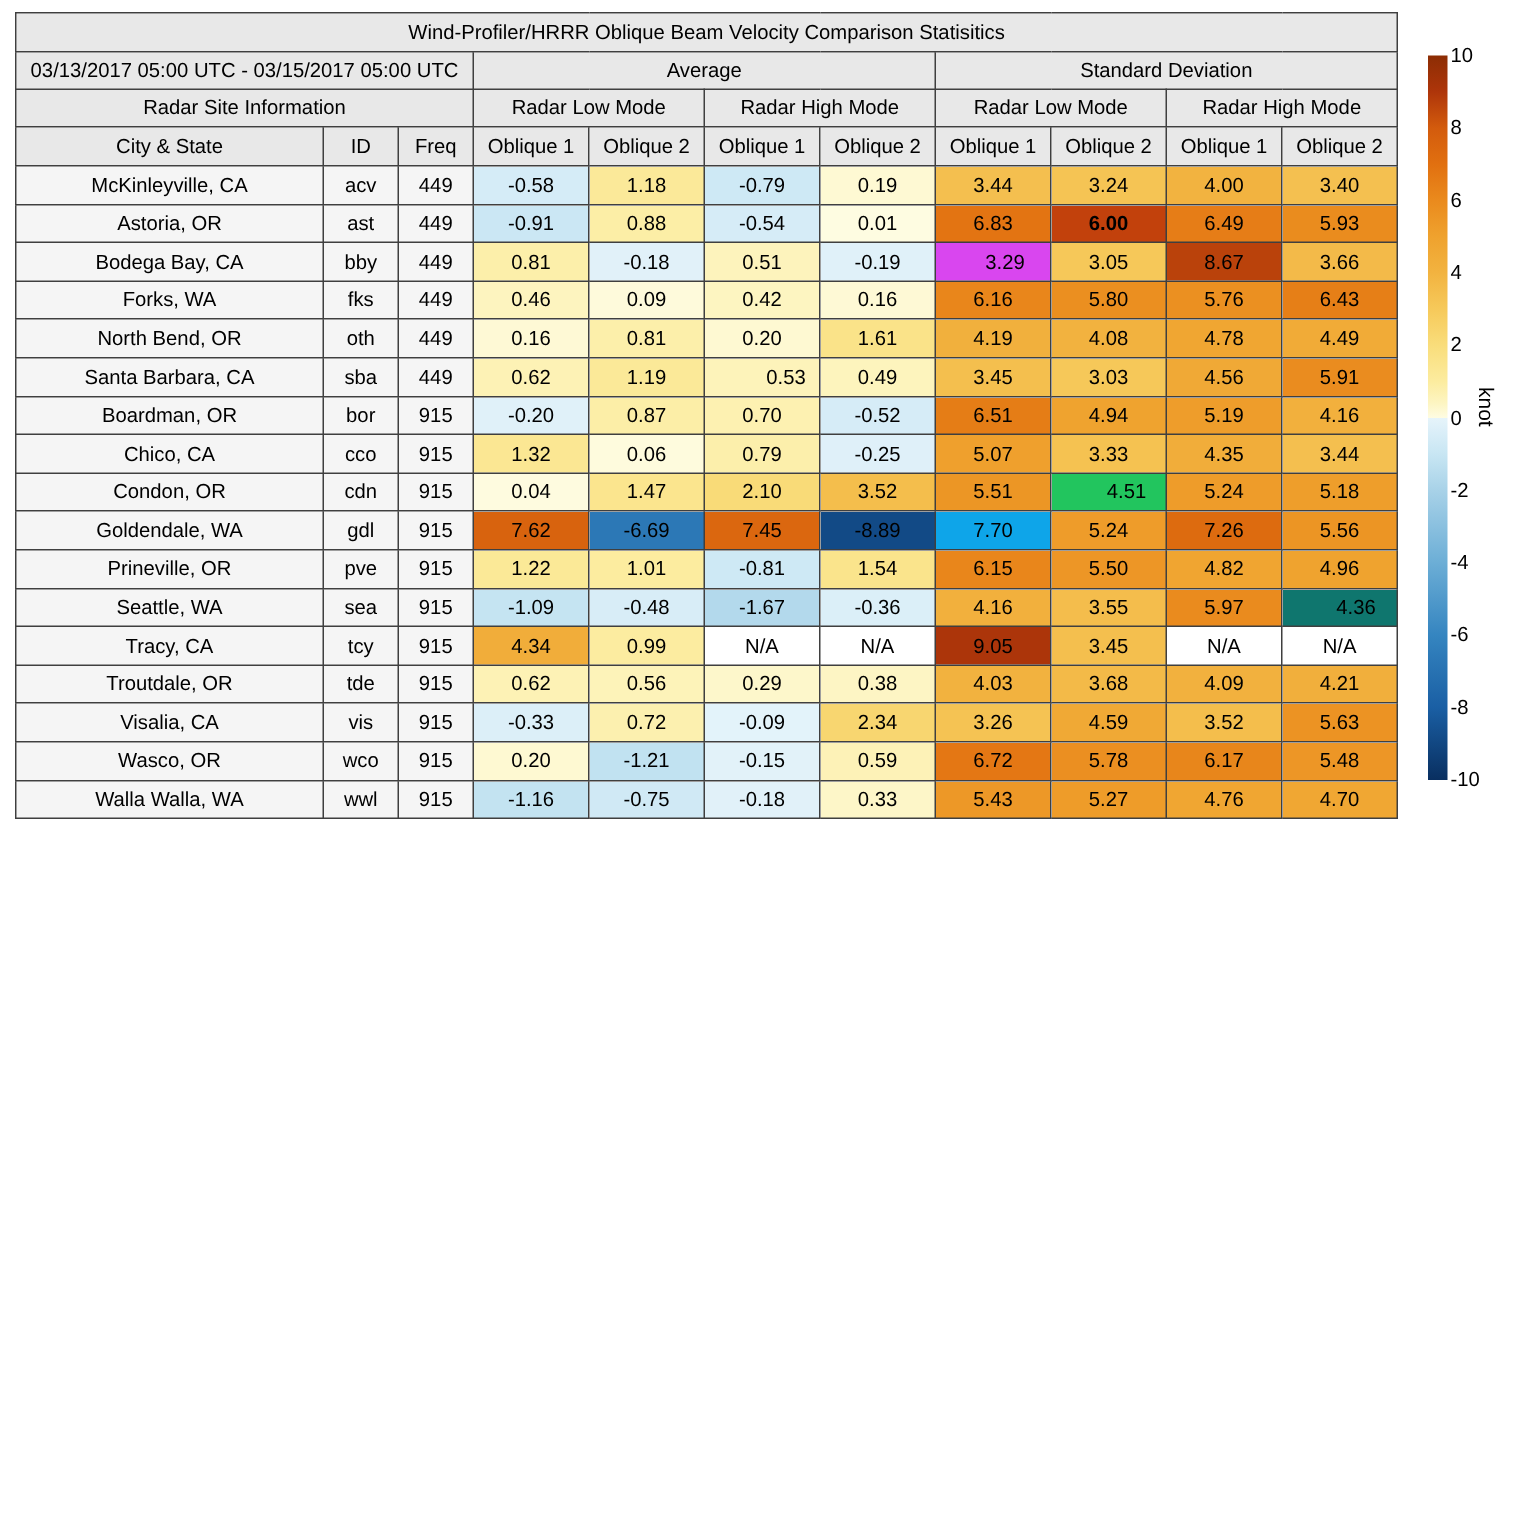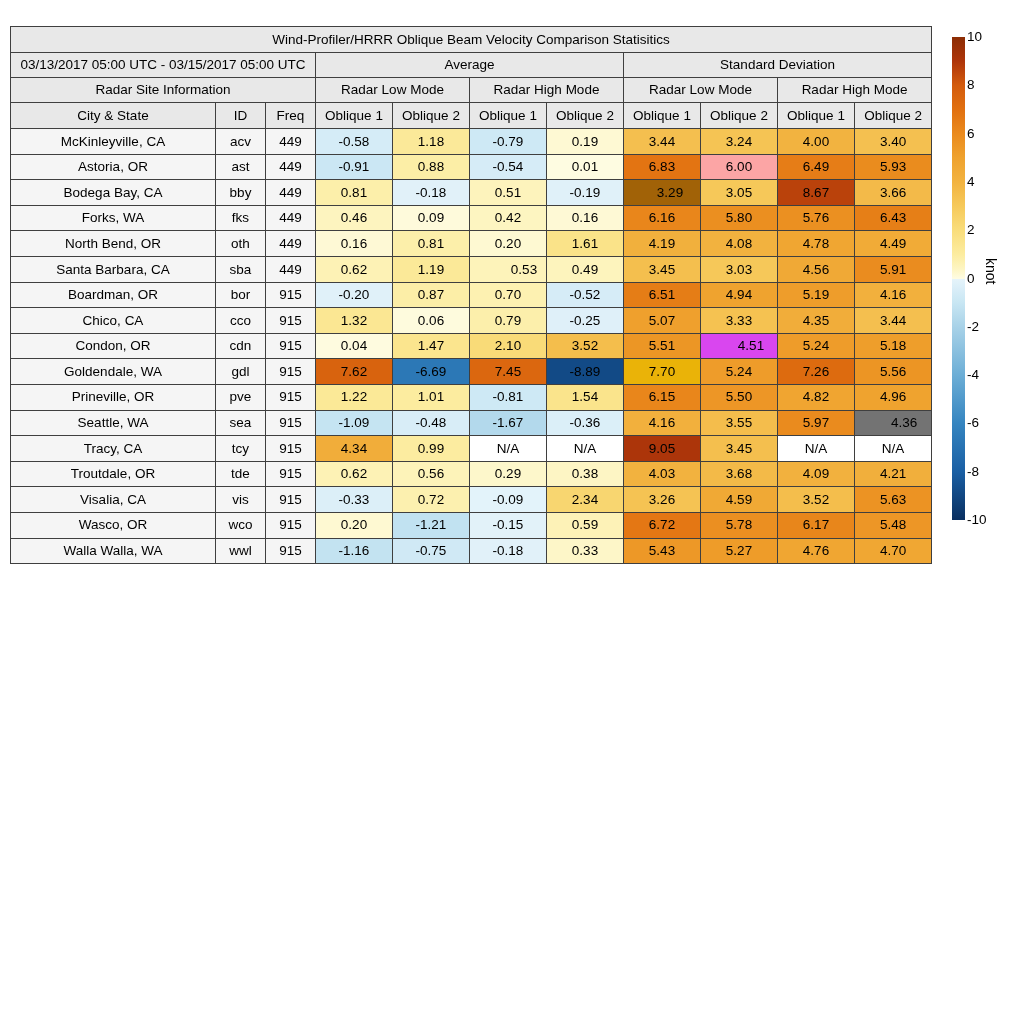--- a/index.html
+++ b/index.html
@@ -1,21 +1,21 @@
 <!DOCTYPE html>
 <html><head>
 <meta charset="utf-8">
 <style>
   html,body{margin:0;padding:0;}
   .page{
     position:relative;width:1024px;height:1024px;background:#ffffff;
     font-family:"Liberation Sans",sans-serif;color:#000;
   }
   table.stat{
-    position:absolute;left:10px;top:26px;width:921px;
+    position:absolute;left:10px;top:8px;width:921px;
     border-collapse:collapse;table-layout:fixed;
   }
   table.stat td{
     border:1px solid #3f3f3f;text-align:center;vertical-align:middle;
     padding:0;font-size:13.5px;line-height:1;overflow:hidden;white-space:nowrap;
   }
   tr.h26{height:26px;}
   tr.h25{height:25px;}
   tr.data-row{height:25.6px;}
   .hdr{background:#e8e8e8;}
@@ -99,33 +99,33 @@
         </tr>
         <tr class="data-row">
           <td class="site">Astoria, OR</td>
           <td class="site">ast</td>
           <td class="site">449</td>
           <td style="background: rgb(203, 231, 244);">-0.91</td>
           <td style="background: rgb(252, 238, 166);">0.88</td>
           <td style="background: rgb(214, 236, 247);">-0.54</td>
           <td style="background: rgb(254, 252, 225);">0.01</td>
           <td style="background: rgb(227, 116, 18);">6.83</td>
-          <td style="background: #fca5a5;">6.00</td>
+          <td style="background: #c2410c; font-weight: bold;">6.00</td>
           <td style="background: rgb(230, 125, 23); margin-top: 43px;">6.49</td>
           <td style="background: rgb(234, 140, 30);">5.93</td>
         </tr>
         <tr class="data-row">
           <td class="site">Bodega Bay, CA</td>
           <td class="site">bby</td>
           <td class="site">449</td>
           <td style="background: rgb(252, 239, 170);">0.81</td>
           <td style="background: rgb(225, 241, 249);">-0.18</td>
           <td style="background: rgb(253, 243, 188);">0.51</td>
           <td style="background: rgb(224, 241, 249);">-0.19</td>
-          <td style="background: #a16207; padding-left: 16px;">3.29</td>
+          <td style="background: #d946ef; padding-left: 16px;">3.29</td>
           <td style="background: rgb(246, 200, 89);">3.05</td>
           <td style="background: rgb(186, 66, 11);">8.67</td>
           <td style="background: rgb(243, 186, 73);">3.66</td>
         </tr>
         <tr class="data-row">
           <td class="site">Forks, WA</td>
           <td class="site">fks</td>
           <td class="site">449</td>
           <td style="background: rgb(253, 244, 191);">0.46</td>
           <td style="background: rgb(254, 250, 219);">0.09</td>
@@ -190,33 +190,33 @@
         </tr>
         <tr class="data-row">
           <td class="site">Condon, OR</td>
           <td class="site">cdn</td>
           <td class="site">915</td>
           <td style="background: rgb(254, 251, 223);">0.04</td>
           <td style="background: rgb(251, 229, 142);">1.47</td>
           <td style="background: rgb(249, 219, 120);">2.10</td>
           <td style="background: rgb(244, 190, 76);">3.52</td>
           <td style="background: rgb(236, 150, 37);">5.51</td>
-          <td style="background: #d946ef; padding-left: 24px;">4.51</td>
+          <td style="background: #22c55e; padding-left: 24px;">4.51</td>
           <td style="background: rgb(238, 156, 42);">5.24</td>
           <td style="background: rgb(238, 158, 43);">5.18</td>
         </tr>
         <tr class="data-row">
           <td class="site">Goldendale, WA</td>
           <td class="site">gdl</td>
           <td class="site">915</td>
           <td style="background: rgb(216, 99, 14);">7.62</td>
           <td style="background: rgb(44, 120, 182);">-6.69</td>
           <td style="background: rgb(219, 103, 15);">7.45</td>
           <td style="background: rgb(18, 74, 134);">-8.89</td>
-          <td style="background: #eab308;">7.70</td>
+          <td style="background: #0ea5e9;">7.70</td>
           <td style="background: rgb(238, 156, 42);">5.24</td>
           <td style="background: rgb(221, 107, 15);">7.26</td>
           <td style="background: rgb(236, 149, 36);">5.56</td>
         </tr>
         <tr class="data-row">
           <td class="site">Prineville, OR</td>
           <td class="site">pve</td>
           <td class="site">915</td>
           <td style="background: rgb(251, 233, 151);">1.22</td>
           <td style="background: rgb(252, 236, 159);">1.01</td>
@@ -231,21 +231,21 @@
           <td class="site">Seattle, WA</td>
           <td class="site">sea</td>
           <td class="site">915</td>
           <td style="background: rgb(197, 228, 242);">-1.09</td>
           <td style="background: rgb(216, 237, 247);">-0.48</td>
           <td style="background: rgb(179, 217, 236);">-1.67</td>
           <td style="background: rgb(219, 239, 248);">-0.36</td>
           <td style="background: rgb(242, 176, 61);">4.16</td>
           <td style="background: rgb(244, 189, 76);">3.55</td>
           <td style="background: rgb(234, 139, 30);">5.97</td>
-          <td style="background: #737373; padding-left: 22px;">4.36</td>
+          <td style="background: #0f766e; padding-left: 22px;">4.36</td>
         </tr>
         <tr class="data-row">
           <td class="site">Tracy, CA</td>
           <td class="site">tcy</td>
           <td class="site">915</td>
           <td style="background: rgb(241, 173, 58);">4.34</td>
           <td style="background: rgb(252, 236, 160);">0.99</td>
           <td style="background: rgb(255, 255, 255);">N/A</td>
           <td style="background: rgb(255, 255, 255);">N/A</td>
           <td style="background: rgb(172, 53, 10);">9.05</td>

